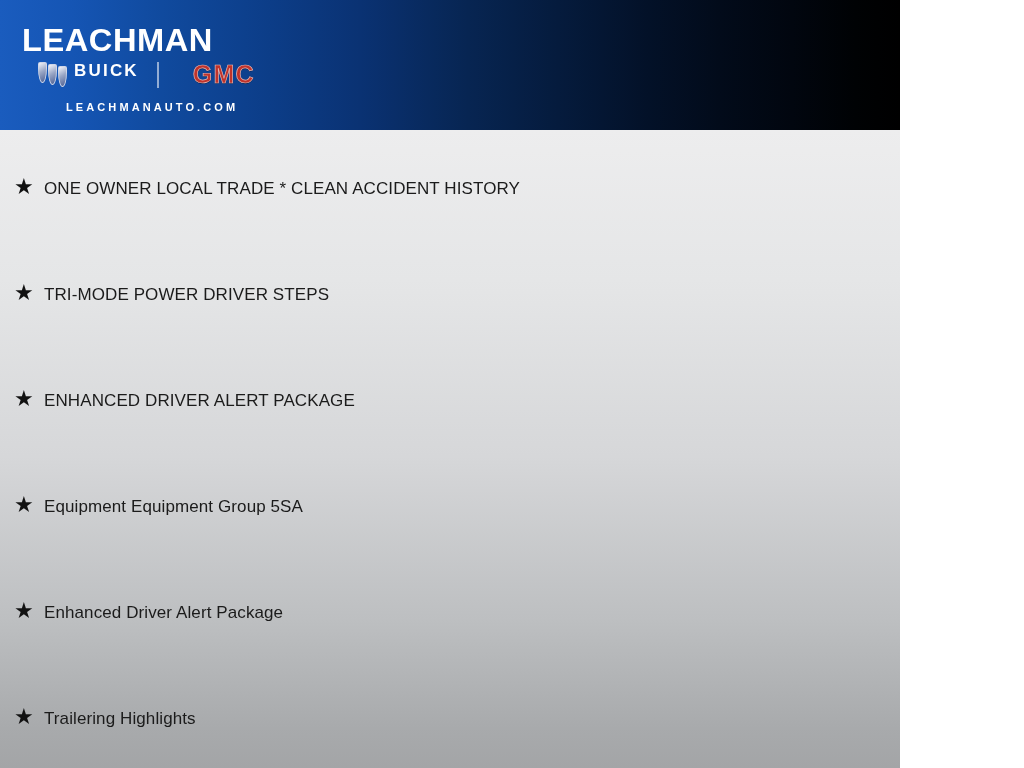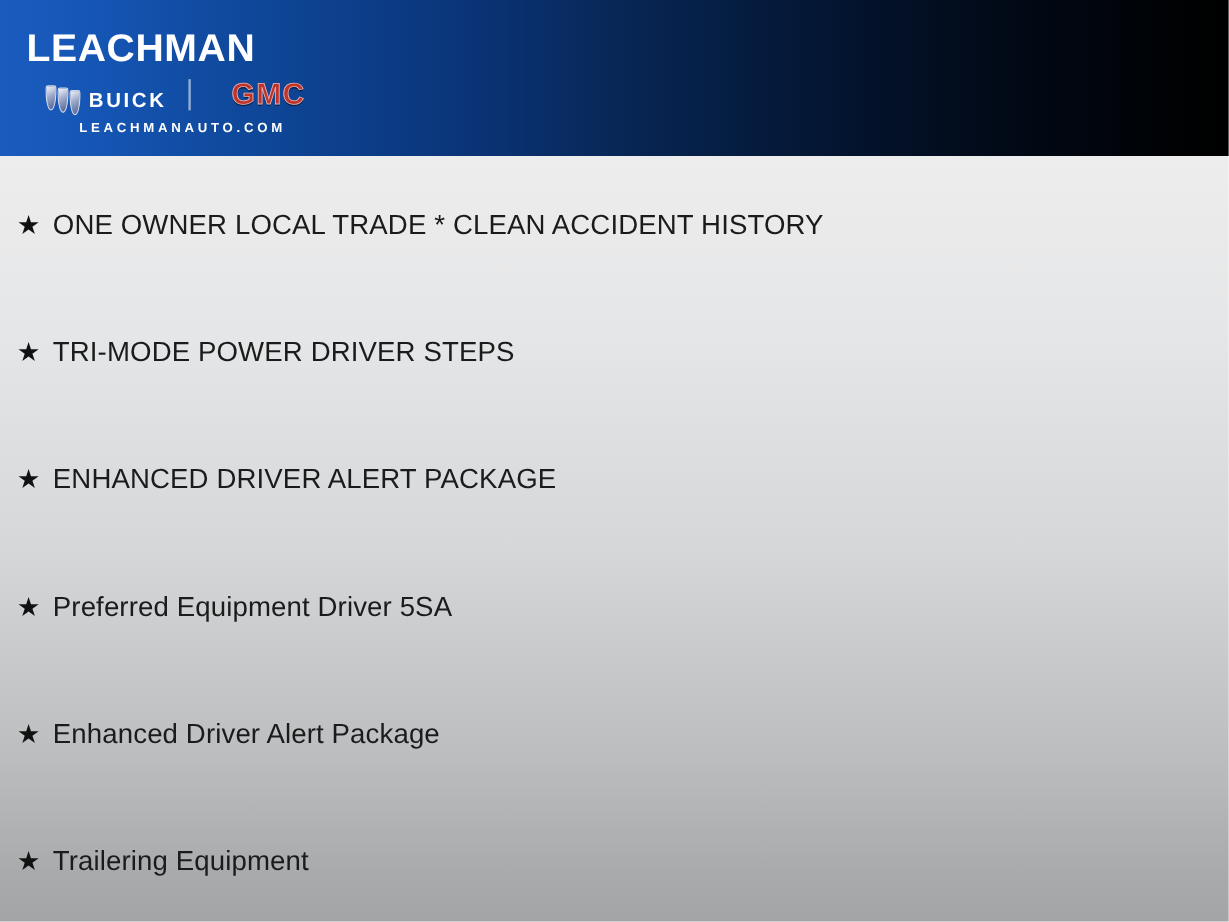--- a/index.html
+++ b/index.html
@@ -9,21 +9,21 @@
   }
   body {
     width: 1024px;
     height: 768px;
     overflow: hidden;
     font-family: "Liberation Sans", sans-serif;
     background: #ffffff;
   }
   .page {
     position: relative;
-    width: 1024px;
+    width: 900px;
     height: 768px;
     display: flex;
     flex-direction: column;
   }
 
   
   .header {
     position: relative;
     height: 130px;
     flex: 0 0 130px;
@@ -60,21 +60,21 @@
     line-height: 44px;
     letter-spacing: 0.5px;
     font-variant: small-caps;
     text-transform: lowercase;
     transform: scaleX(1.02);
     transform-origin: left center;
     white-space: nowrap;
   }
   .logo-brands {
     display: flex;
-    align-items: flex-end;
+    align-items: flex-start;
     height: 30px;
     margin-top: 4px;
     padding-left: 16px;
   }
   .tri-shield {
     display: flex;
     align-items: flex-end;
     gap: 1px;
     margin-right: 7px;
   }
@@ -163,21 +163,21 @@
     flex: 0 0 auto;
     width: 30px;
     color: #111111;
     font-size: 22px;
     line-height: 26px;
     text-align: left;
   }
   .highlight-text {
     flex: 1 1 auto;
     color: #1b1b1b;
-    font-size: 23px;
+    font-size: 17px;
     line-height: 26px;
     letter-spacing: 0.1px;
     white-space: nowrap;
     font-family: "Liberation Sans", sans-serif;
   }
 </style>
 </head>
 <body>
 
 <div class="page">
@@ -216,29 +216,29 @@
         <span class="highlight-text">TRI-MODE POWER DRIVER STEPS</span>
       </li>
 
       <li class="highlight-item">
         <span class="bullet-star">★</span>
         <span class="highlight-text">ENHANCED DRIVER ALERT PACKAGE</span>
       </li>
 
       <li class="highlight-item">
         <span class="bullet-star">★</span>
-        <span class="highlight-text">Preferred Equipment Driver 5SA</span>
+        <span class="highlight-text">Equipment Equipment Group 5SA</span>
       </li>
 
       <li class="highlight-item">
         <span class="bullet-star">★</span>
         <span class="highlight-text">Enhanced Driver Alert Package</span>
       </li>
 
       <li class="highlight-item">
         <span class="bullet-star">★</span>
-        <span class="highlight-text">Trailering Equipment</span>
+        <span class="highlight-text">Trailering Highlights</span>
       </li>
 
     </ul>
   </div>
 
 </div>
 
 </body></html>

